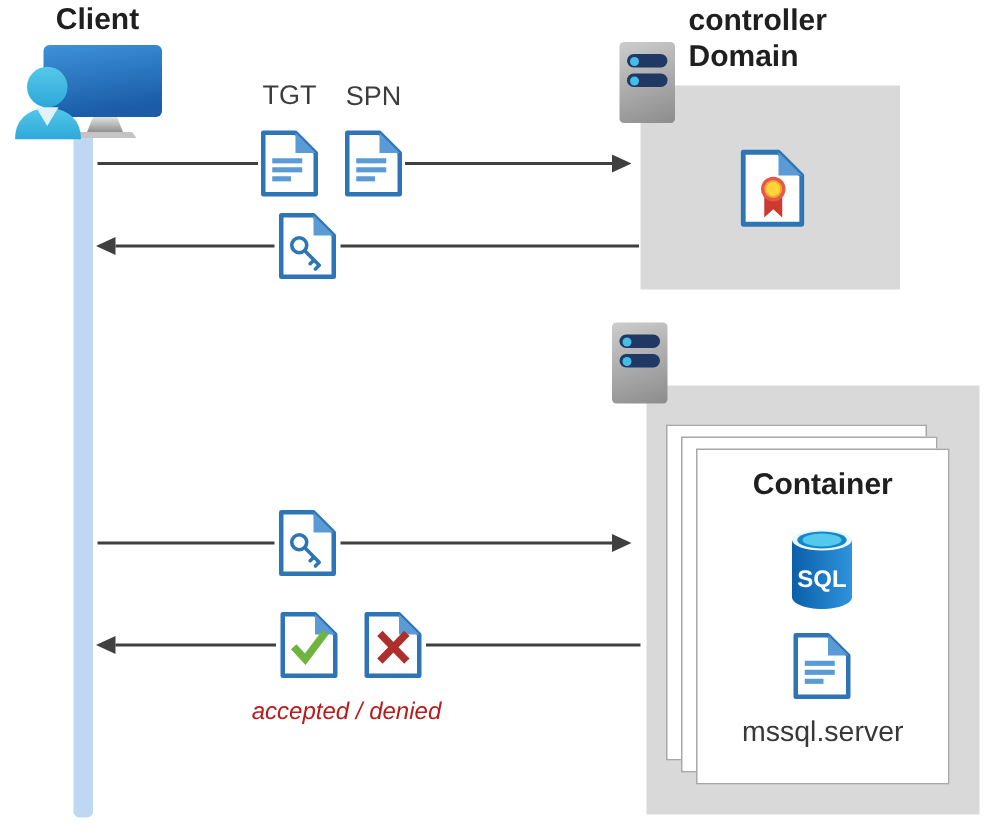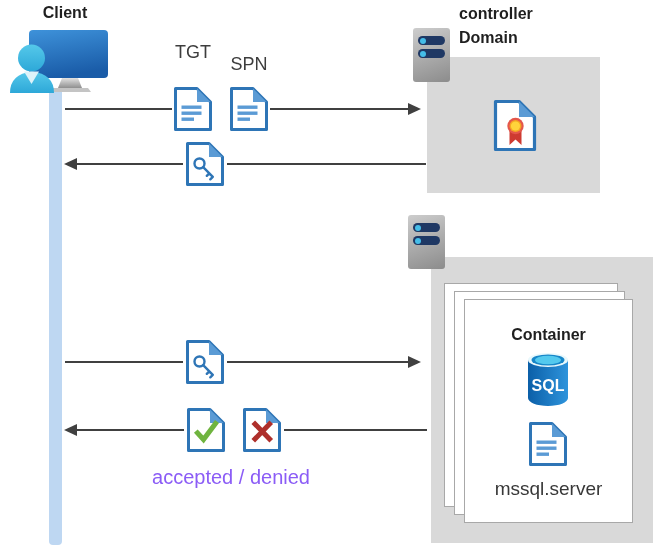--- a/index.html
+++ b/index.html
@@ -1,20 +1,20 @@
 <!DOCTYPE html>
 <html><head>
 <meta charset="utf-8">
 <style>
   html,body{margin:0;padding:0;background:#fff;}
   .canvas{
     position:relative;width:660px;height:558px;background:#ffffff;
     font-family:"Liberation Sans",sans-serif;overflow:hidden;
   }
-  .hdr{position:absolute;font-weight:bold;font-size:16px;line-height:24px;color:#1f1f1f;white-space:nowrap;}
+  .hdr{position:absolute;font-weight:bold;font-size:20px;line-height:24px;color:#1f1f1f;white-space:nowrap;}
   .cap{position:absolute;font-size:18px;color:#3d3d3d;white-space:nowrap;}
   .box{position:absolute;background:#D9D9D9;}
   .paper{position:absolute;background:#ffffff;border:1px solid #A8A8A8;box-sizing:border-box;}
   .server{position:absolute;width:37px;height:54px;border-radius:3px;
           background:linear-gradient(160deg,#CDCDCD 0%,#AFAFAF 45%,#8C8C8C 100%);}
   .pill{position:absolute;left:5px;width:27px;height:9px;border-radius:5px;background:#1F3864;}
   .pill .dot{position:absolute;left:2px;top:1.5px;width:6px;height:6px;border-radius:50%;background:#45BDE8;}
   .pill.p1{top:8px}.pill.p2{top:21px}
   .line{position:absolute;height:2px;background:#404040;}
   .head-r{position:absolute;width:0;height:0;border-top:6px solid transparent;border-bottom:6px solid transparent;border-left:13px solid #404040;}
@@ -103,21 +103,21 @@
   <div class="paper" style="left:464px;top:299px;width:169px;height:224px;"></div>
   <div class="server" style="left:408px;top:215px;">
     <span class="pill p1">
         <span class="dot"></span>
       </span>
     <span class="pill p2">
         <span class="dot"></span>
       </span>
   </div>
 
-  <div class="hdr ctr" style="left:464px;top:311px;width:169px;margin-top:12px;">Container</div>
+  <div class="hdr ctr" style="left:464px;top:311px;width:169px;">Container</div>
   <svg class="doc" style="left:524px;top:351px;" width="48" height="56" viewBox="0 0 48 56">
     <path d="M4 9 V47 C4 51.4 13 55 24 55 C35 55 44 51.4 44 47 V9 Z" fill="url(#gSql)"></path>
     <ellipse cx="24" cy="9" rx="20" ry="7" fill="#E8F8FC"></ellipse>
     <ellipse cx="24" cy="9" rx="16.5" ry="5.6" fill="#1786C8"></ellipse>
     <ellipse cx="24" cy="9" rx="13" ry="4.3" fill="#53C9EE"></ellipse>
     <text x="24" y="40" text-anchor="middle" font-family="Liberation Sans, sans-serif" font-size="16" font-weight="bold" fill="#ffffff">SQL</text>
   </svg>
   <svg class="doc" style="left:528px;top:421px;" width="40" height="46">
       <use href="#doc-lines"></use>
     </svg>
@@ -130,21 +130,21 @@
     <polygon points="55,51 71,51 75,61 51,61" fill="url(#gGray)"></polygon>
     <polygon points="45,61 81,61 84,65 42,65" fill="#C4C4C4"></polygon>
     <circle cx="24.5" cy="31" r="13.5" fill="url(#gCyan)"></circle>
     <path d="M3 66 Q3 47 25 44.5 Q47 47 47 66 Z" fill="url(#gCyan)"></path>
     <path d="M17 44.5 L24.5 57 L32 44.5 Z" fill="#DDF2F9"></path>
   </svg>
 
   <div class="line" style="left:65px;top:108px;width:107px;"></div>
   <div class="line" style="left:270px;top:108px;width:138px;"></div>
   <div class="head-r" style="left:408px;top:103px;"></div>
-  <div class="cap ctr" style="left:168px;top:42px;width:50px;">TGT</div>
+  <div class="cap ctr" style="left:168px;top:53px;width:50px;">TGT</div>
   <div class="cap ctr" style="left:224px;top:54px;width:50px;">SPN</div>
   <svg class="doc" style="left:173px;top:86px;" width="40" height="46">
       <use href="#doc-lines"></use>
     </svg>
   <svg class="doc" style="left:229px;top:86px;" width="40" height="46">
       <use href="#doc-lines"></use>
     </svg>
 
   <div class="head-l" style="left:64px;top:158px;"></div>
   <div class="line" style="left:77px;top:163px;width:106px;"></div>
@@ -162,15 +162,15 @@
 
   <div class="head-l" style="left:64px;top:424px;"></div>
   <div class="line" style="left:77px;top:429px;width:107px;"></div>
   <div class="line" style="left:284px;top:429px;width:143px;"></div>
   <svg class="doc" style="left:186px;top:407px;" width="40" height="46">
       <use href="#doc-check"></use>
     </svg>
   <svg class="doc" style="left:242px;top:407px;" width="40" height="46">
       <use href="#doc-x"></use>
     </svg>
-  <div class="cap ctr" style="left:131px;top:466px;width:200px;font-size:20px;color:#8b5cf6;">accepted / denied</div>
+  <div class="cap ctr" style="left:131px;top:466px;width:200px;font-size:16px;color:#b91c1c;font-style:italic;">accepted / denied</div>
 
 </div>
 
 </body></html>

